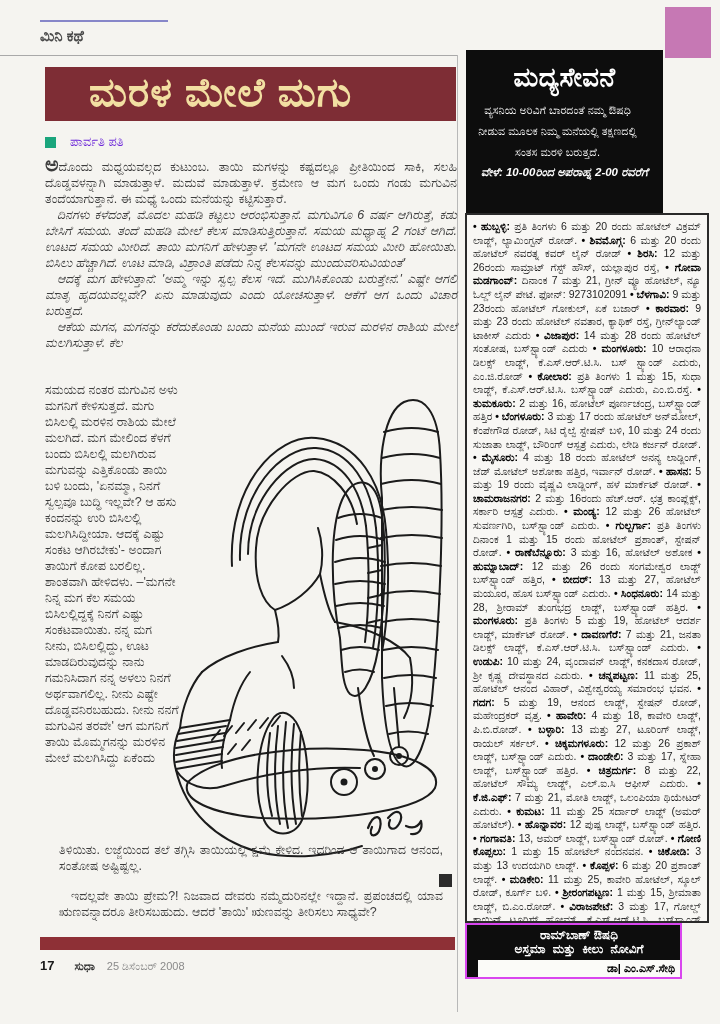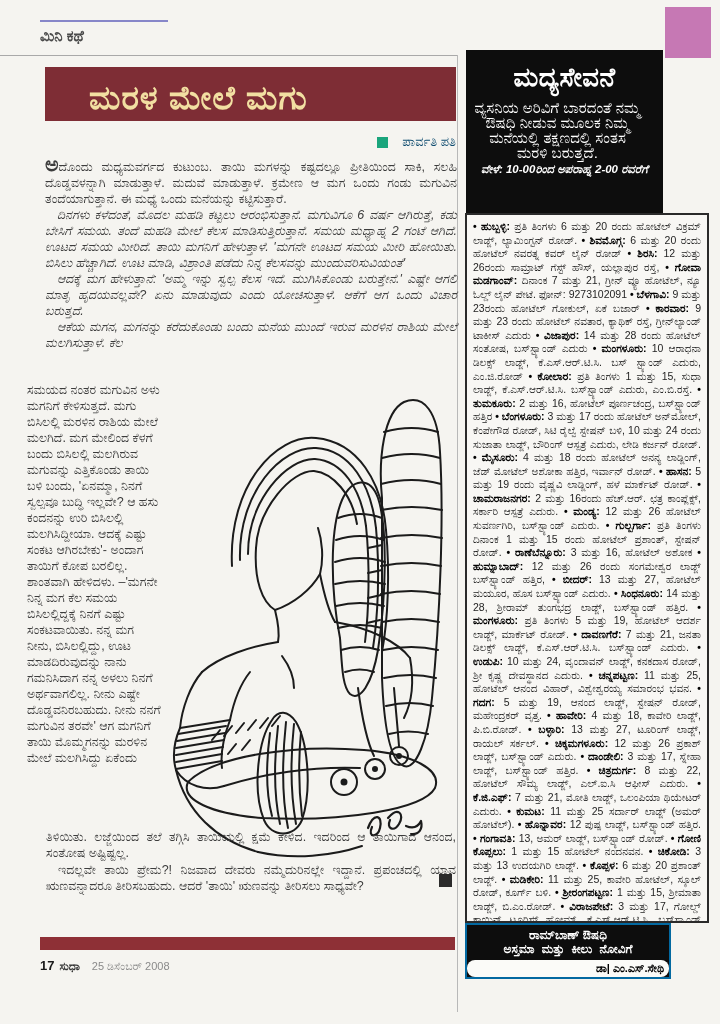--- a/index.html
+++ b/index.html
@@ -10,86 +10,86 @@
   
   .kicker-rule{position:absolute;left:40px;top:20px;width:128px;height:2px;background:#8787c9;}
   .kicker{position:absolute;left:40px;top:27px;font-size:15px;font-weight:bold;color:#4a4a4a;}
 
   
   .top-rule{position:absolute;left:0;top:55px;width:457px;height:1px;background:#a9a9a9;}
   .col-rule{position:absolute;left:457px;top:55px;width:1px;height:957px;background:#b8b8b8;}
 
   
   .title-box{position:absolute;left:45px;top:67px;width:411px;height:54px;background:#7e2d35;}
-  .title-box .t{display:block;padding:12px 0 0 44px;font-size:33px;font-weight:bold;color:#f2dfa2;
+  .title-box .t{display:block;padding:3px 0 0 44px;font-size:40px;font-weight:bold;color:#f2dfa2;
                 letter-spacing:1px;white-space:nowrap;}
-  .author-row{position:absolute;left:45px;top:134px;width:411px;text-align:right;font-size:13px;color:#0c4a6e;}
+  .author-row{position:absolute;left:45px;top:134px;width:411px;font-size:13px;color:#6d28d9;}
   .author-row .sq{display:inline-block;width:11px;height:11px;background:#1aa57c;vertical-align:middle;margin-right:14px;}
 
   
   .story{position:absolute;left:45px;top:156px;width:412px;font-size:12.5px;line-height:16px;
          text-align:justify;color:#3c3c3c;}
   .story p{margin:0;}
   .story p + p{text-indent:12px;font-style:italic;}
   .story p.first::first-letter{font-size:165%;font-weight:bold;}
-  .story-col{position:absolute;left:27px;top:382px;width:135px;font-size:12.5px;line-height:16px;color:#3c3c3c;}
+  .story-col{position:absolute;left:45px;top:382px;width:135px;font-size:12.5px;line-height:16px;color:#3c3c3c;}
   .story-end{position:absolute;left:45px;top:828px;width:412px;font-size:12.5px;line-height:16px;
              text-align:justify;color:#3c3c3c;}
-  .story-end p{margin:1px;}
+  .story-end p{margin:14px;}
   .story-end p + p{text-indent:12px;}
   .end-square{position:absolute;left:439px;top:874px;width:13px;height:13px;background:#2b2b2b;}
 
   
   .illo{position:absolute;left:172px;top:388px;width:288px;height:482px;}
 
   
   .bottom-bar{position:absolute;left:40px;top:937px;width:415px;height:13px;background:#8e3036;}
   .footer{position:absolute;left:40px;top:958px;font-size:11px;color:#8a8a8a;}
-  .footer .pg{font-size:13px;font-weight:bold;color:#1a1a1a;margin-right:5px;}
+  .footer .pg{font-size:13px;font-weight:bold;color:#1a1a1a;margin-right:20px;}
   .footer .mag{font-weight:bold;color:#333;margin-right:12px;}
 
   
   .pink-block{position:absolute;left:665px;top:7px;width:46px;height:51px;background:#c678b4;}
   .ad-head{position:absolute;left:466px;top:50px;width:197px;height:176px;background:#0d0d0d;color:#fff;
            text-align:center;}
   .ad-head .h1{margin-top:9px;font-size:26px;font-weight:bold;line-height:36px;letter-spacing:.5px;}
   .ad-head .h2{font-size:26px;font-weight:bold;line-height:36px;letter-spacing:.5px;}
-  .ad-head .intro{margin:5px 21px 0 7px;font-size:15px;line-height:15px;}
+  .ad-head .intro{margin:5px 21px 0 7px;font-size:11px;line-height:21px;}
   .ad-head .hours{margin-top:3px;font-size:11.5px;font-weight:bold;font-style:italic;}
   .ad-list{position:absolute;left:465px;top:213px;width:228px;height:696px;border:2px solid #2a2a2a;
            background:#f8f7f4;padding:5px 6px;font-size:10.5px;line-height:13.6px;color:#1e1e1e;
            text-align:justify;overflow:hidden;}
   .ad-list b{color:#000;}
-  .ad-foot{position:absolute;left:465px;top:923px;width:202px;border:2px solid #0369a1;background:#0d0d0d;
-           color:#fff;text-align:center;}
+  .ad-foot{position:absolute;left:465px;top:923px;width:202px;border:2px solid #d946ef;background:#0d0d0d;
+           color:#fff;text-align:center;padding-left:11px;}
   .ad-foot .l1{font-size:12px;font-weight:bold;padding-top:3px;line-height:15px;}
   .ad-foot .l2{font-size:12px;font-weight:bold;line-height:14px;padding-bottom:3px;font-family:Liberation Mono, monospace;}
   .ad-foot .doc{background:#fbfbf8;color:#000;font-size:11px;font-weight:bold;text-align:right;
-                padding:1px 5px 2px 0;line-height:14px;border-radius:8px;}
+                padding:1px 5px 2px 0;line-height:14px;}
 </style>
 </head>
 <body>
 
 <div class="page">
 
   <div class="kicker-rule"></div>
   <div class="kicker">ಮಿನಿ ಕಥೆ</div>
 
   <div class="top-rule"></div>
   <div class="col-rule"></div>
 
   <div class="title-box" style="background: rgb(126, 45, 53);">
     <span class="t" style="color: rgb(242, 223, 162);">ಮರಳ ಮೇಲೆ ಮಗು</span>
   </div>
   <div class="author-row">
     <span class="sq" style="background: rgb(26, 165, 124);"></span><span>ಪಾರ್ವತಿ ಪತಿ</span>
   </div>
 
   <div class="story">
-    <p class="first">ಅದೊಂದು ಮಧ್ಯಮವರ್ಗದ ಕುಟುಂಬ. ತಾಯಿ ಮಗಳನ್ನು ಕಷ್ಟದಲ್ಲೂ ಪ್ರೀತಿಯಿಂದ ಸಾಕಿ, ಸಲಹಿ ದೊಡ್ಡವಳನ್ನಾಗಿ ಮಾಡುತ್ತಾಳೆ. ಮದುವೆ ಮಾಡುತ್ತಾಳೆ. ಕ್ರಮೇಣ ಆ ಮಗ ಒಂದು ಗಂಡು ಮಗುವಿನ ತಂದೆಯಾಗುತ್ತಾನೆ. ಈ ಮಧ್ಯೆ ಒಂದು ಮನೆಯನ್ನು ಕಟ್ಟಿಸುತ್ತಾರೆ.</p>
+    <p class="first">ಅದೊಂದು ಮಧ್ದಯವಲ್ಗದ ಕುಟುಂಬ. ತಾಯಿ ಮಗಳನ್ನು ಕಷ್ಟದಲ್ಲೂ ಪ್ರೀತಿಯಿಂದ ಸಾಕಿ, ಸಲಹಿ ದೊಡ್ಡವಳನ್ನಾಗಿ ಮಾಡುತ್ತಾಳೆ. ಮದುವೆ ಮಾಡುತ್ತಾಳೆ. ಕ್ರಮೇಣ ಆ ಮಗ ಒಂದು ಗಂಡು ಮಗುವಿನ ತಂದೆಯಾಗುತ್ತಾನೆ. ಈ ಮಧ್ಯೆ ಒಂದು ಮನೆಯನ್ನು ಕಟ್ಟಿಸುತ್ತಾರೆ.</p>
     <p>ದಿನಗಳು ಕಳೆದಂತೆ, ಮೊದಲ ಮಹಡಿ ಕಟ್ಟಲು ಆರಂಭಿಸುತ್ತಾನೆ. ಮಗುವಿಗೂ 6 ವರ್ಷ ಆಗಿರುತ್ತೆ, ಕಡು ಬೇಸಿಗೆ ಸಮಯ. ತಂದೆ ಮಹಡಿ ಮೇಲೆ ಕೆಲಸ ಮಾಡಿಸುತ್ತಿರುತ್ತಾನೆ. ಸಮಯ ಮಧ್ಯಾಹ್ನ 2 ಗಂಟೆ ಆಗಿದೆ. ಊಟದ ಸಮಯ ಮೀರಿದೆ. ತಾಯಿ ಮಗನಿಗೆ ಹೇಳುತ್ತಾಳೆ. 'ಮಗನೇ ಊಟದ ಸಮಯ ಮೀರಿ ಹೋಯಿತು. ಬಿಸಿಲು ಹೆಚ್ಚಾಗಿದೆ. ಊಟ ಮಾಡಿ, ವಿಶ್ರಾಂತಿ ಪಡೆದು ನಿನ್ನ ಕೆಲಸವನ್ನು ಮುಂದುವರಿಸುವಿಯಂತೆ'</p>
     <p>ಆದಕ್ಕೆ ಮಗ ಹೇಳುತ್ತಾನೆ: 'ಅಮ್ಮ ಇನ್ನು ಸ್ವಲ್ಪ ಕೆಲಸ ಇದೆ. ಮುಗಿಸಿಕೊಂಡು ಬರುತ್ತೇನೆ.' ಎಷ್ಟೇ ಆಗಲಿ ಮಾತೃ ಹೃದಯವಲ್ಲವೇ? ಏನು ಮಾಡುವುದು ಎಂದು ಯೋಚಿಸುತ್ತಾಳೆ. ಆಕೆಗೆ ಆಗ ಒಂದು ವಿಚಾರ ಬರುತ್ತದೆ.</p>
     <p>ಆಕೆಯ ಮಗನ, ಮಗನನ್ನು ಕರೆದುಕೊಂಡು ಬಂದು ಮನೆಯ ಮುಂದೆ ಇರುವ ಮರಳಿನ ರಾಶಿಯ ಮೇಲೆ ಮಲಗಿಸುತ್ತಾಳೆ. ಕೆಲ</p>
   </div>
 
   <div class="story-col">ಸಮಯದ ನಂತರ ಮಗುವಿನ ಅಳು ಮಗನಿಗೆ ಕೇಳಿಸುತ್ತದೆ. ಮಗು ಬಿಸಿಲಲ್ಲಿ ಮರಳಿನ ರಾಶಿಯ ಮೇಲೆ ಮಲಗಿದೆ. ಮಗ ಮೇಲಿಂದ ಕೆಳಗೆ ಬಂದು ಬಿಸಿಲಲ್ಲಿ ಮಲಗಿರುವ ಮಗುವನ್ನು ಎತ್ತಿಕೊಂಡು ತಾಯಿ ಬಳಿ ಬಂದು, 'ಏನಮ್ಮಾ, ನಿನಗೆ ಸ್ವಲ್ಪವೂ ಬುದ್ಧಿ ಇಲ್ಲವೇ? ಆ ಹಸು ಕಂದನನ್ನು ಉರಿ ಬಿಸಿಲಲ್ಲಿ ಮಲಗಿಸಿದ್ದೀಯಾ. ಆದಕ್ಕೆ ಎಷ್ಟು ಸಂಕಟ ಆಗಿರಬೇಕು'- ಅಂದಾಗ ತಾಯಿಗೆ ಕೋಪ ಬರಲಿಲ್ಲ. ಶಾಂತವಾಗಿ ಹೇಳಿದಳು. –'ಮಗನೇ ನಿನ್ನ ಮಗ ಕೆಲ ಸಮಯ ಬಿಸಿಲಲ್ಲಿದ್ದಕ್ಕೆ ನಿನಗೆ ಎಷ್ಟು ಸಂಕಟವಾಯಿತು. ನನ್ನ ಮಗ ನೀನು, ಬಿಸಿಲಲ್ಲಿದ್ದು, ಊಟ ಮಾಡದಿರುವುದನ್ನು ನಾನು ಗಮನಿಸಿದಾಗ ನನ್ನ ಅಳಲು ನಿನಗೆ ಅರ್ಥವಾಗಲಿಲ್ಲ. ನೀನು ಎಷ್ಟೇ ದೊಡ್ಡವನಿರಬಹುದು. ನೀನು ನನಗೆ ಮಗುವಿನ ತರವೇ' ಆಗ ಮಗನಿಗೆ ತಾಯಿ ಮೊಮ್ಮಗನನ್ನು ಮರಳಿನ ಮೇಲೆ ಮಲಗಿಸಿದ್ದು ಏಕೆಂದು</div>
 
   <div class="illo">
     <svg width="288" height="482" viewBox="0 0 288 482" xmlns="http://www.w3.org/2000/svg">
       <g stroke="#1b1b1b" stroke-width="2" fill="none" stroke-linecap="round" stroke-linejoin="round">

